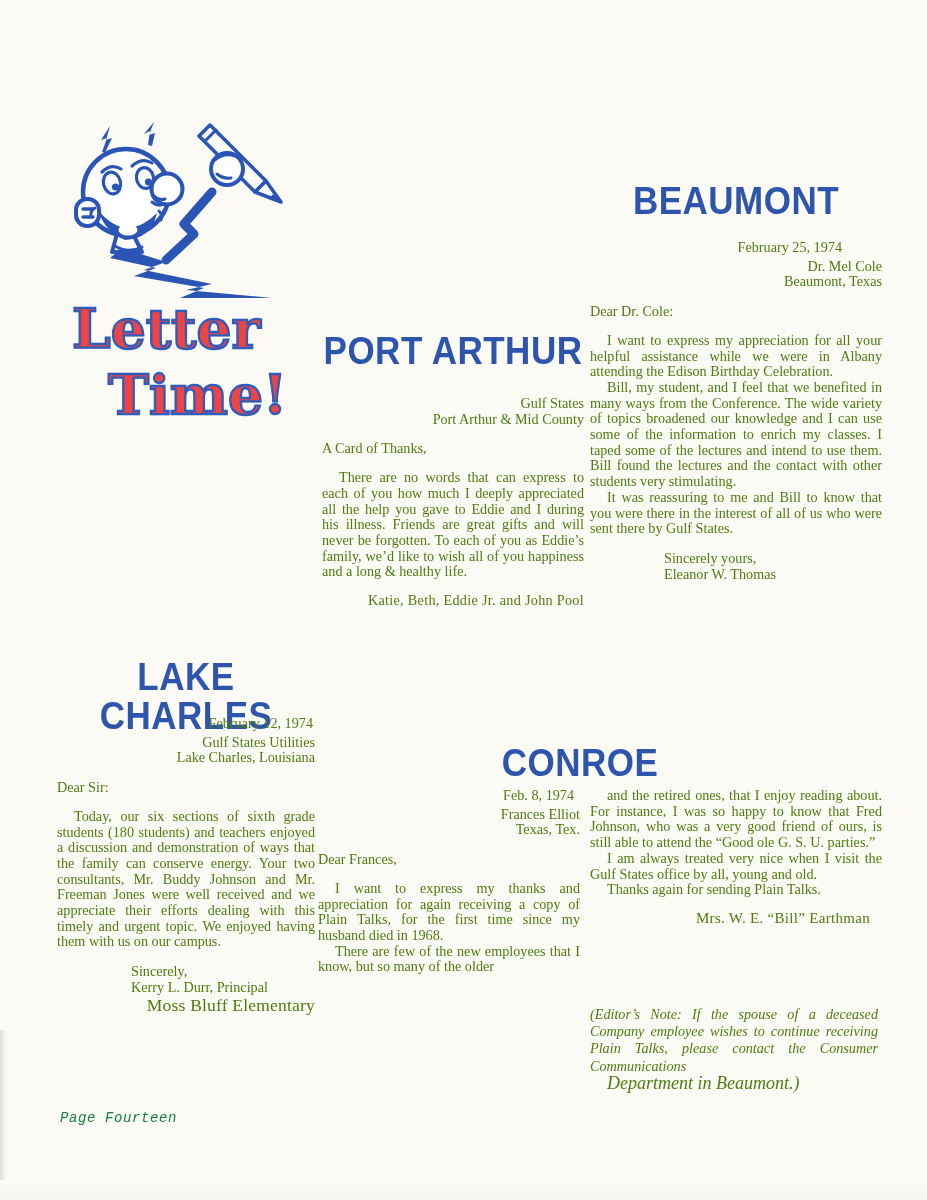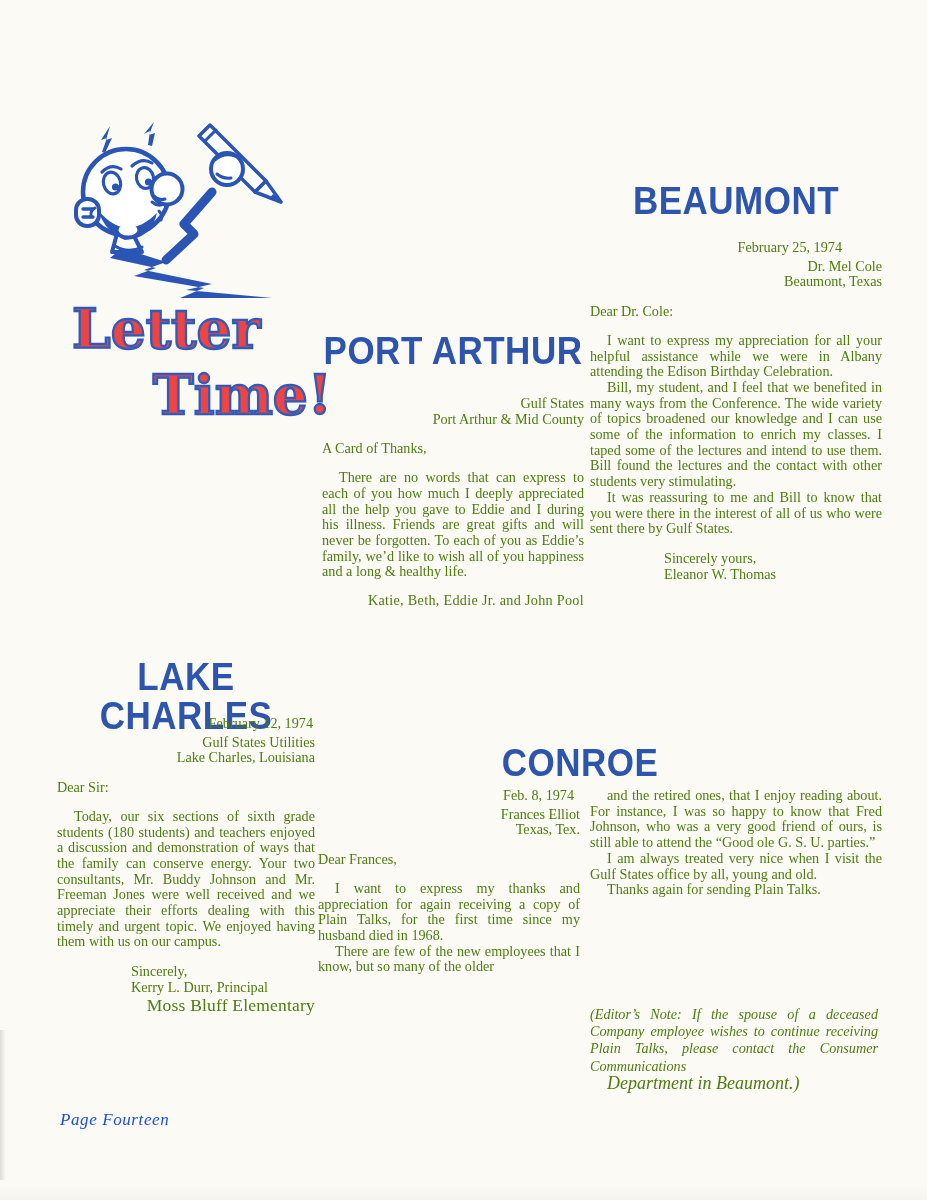--- a/index.html
+++ b/index.html
@@ -42,24 +42,24 @@
   .sig-right{text-indent:0;text-align:right;margin-top:13px;letter-spacing:.3px;}
   #conroe-right .sig-right{padding-right:12px;font-size:15px;}
   .sig-big{font-size:17.5px;line-height:18px;margin-left:74px;letter-spacing:.2px;text-align:right;}
   .note-end{font-size:18px;text-indent:0;}
 
   
   #mascot{position:absolute;left:62px;top:122px;}
   #letter-time{position:absolute;left:72px;top:296px;width:260px;
     font-family:"DejaVu Serif",serif;font-weight:bold;font-size:55px;line-height:66px;
     color:#ef4444;-webkit-text-stroke:2.3px #2e5cbd;text-shadow:1px 1px 0 rgba(46,92,189,.25);}
-  #letter-time .lt2{margin-left:60px;text-align:right;}
+  #letter-time .lt2{margin-left:36px;}
 
-  #page-num{position:absolute;left:60px;top:1110px;font-style:italic;font-size:17px;
-    color:#1d4ed8;letter-spacing:.6px;}
+  #page-num{position:absolute;left:60px;top:1110px;font-style:italic;font-size:14px;
+    color:#15803d;letter-spacing:.6px;font-family:Liberation Mono, monospace;}
 </style>
 </head>
 <body>
 
 <div class="page">
 
   <div class="scan-edge-left"></div>
   <div class="scan-edge-bottom"></div>
 
   <div id="mascot">
@@ -158,20 +158,21 @@
     <div class="addr">Frances Elliot</div>
     <div class="addr">Texas, Tex.</div>
     <div class="salut">Dear Frances,</div>
     <p>I want to express my thanks and appreciation for again receiving a copy of Plain Talks, for the first time since my husband died in 1968.</p>
     <p>There are few of the new employees that I know, but so many of the older</p>
   </div>
   <div id="conroe-right" class="col">
     <p>and the retired ones, that I enjoy reading about. For instance, I was so happy to know that Fred Johnson, who was a very good friend of ours, is still able to attend the “Good ole G. S. U. parties.”</p>
     <p>I am always treated very nice when I visit the Gulf States office by all, young and old.</p>
     <p>Thanks again for sending Plain Talks.</p>
+    <div class="sig-right">Mrs. W. E. “Bill” Earthman</div>
   </div>
   <div id="editors-note" class="col">
     <p style="text-indent:0">(Editor’s Note: If the spouse of a deceased Company employee wishes to continue receiving Plain Talks, please contact the Consumer Communications</p>
     <p class="note-end">Department in Beaumont.)</p>
   </div>
 
   <div id="page-num">Page Fourteen</div>
 
 </div>
 

